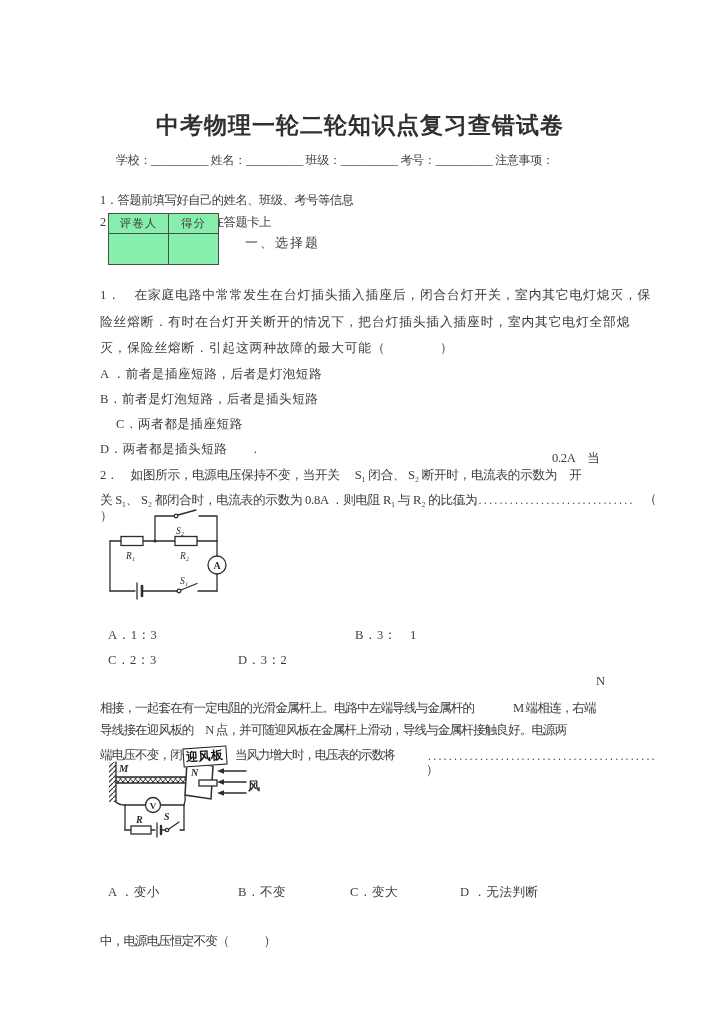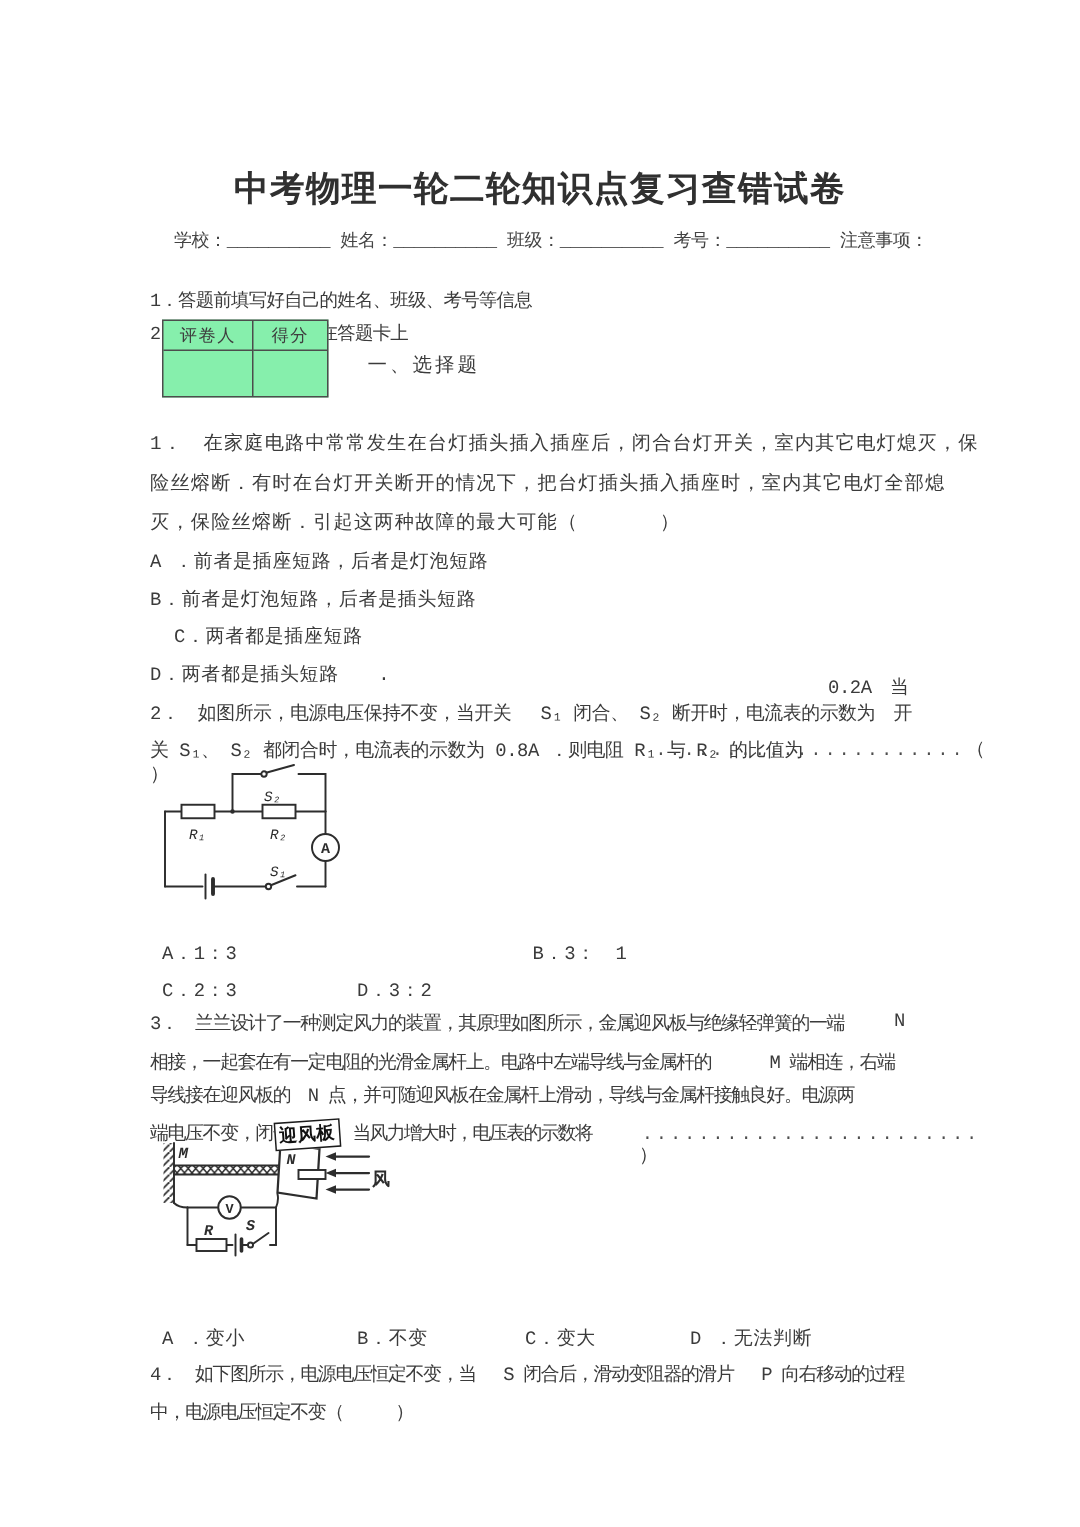--- a/index.html
+++ b/index.html
@@ -1,18 +1,18 @@
 <!DOCTYPE html>
 <html><head>
 <meta charset="utf-8">
 <style>
   html,body { margin:0; padding:0; background:#ffffff; }
   .page {
     position:relative; width:720px; height:1007px; background:#fff;
-    font-family:Liberation Mono, monospace; color:#3b3b3b;
+    font-family:Liberation Serif, serif; color:#3b3b3b;
     overflow:hidden;
   }
   .abs { position:absolute; white-space:pre; }
   .title {
     left:0; top:110px; width:720px; text-align:center;
     font-size:23px; font-weight:bold; letter-spacing:1px; color:#303030;
   }
   .form-line { left:116px; top:152px; font-size:12px; letter-spacing:-0.3px; color:#444; }
   .instr { left:100px; font-size:12.3px; letter-spacing:-0.5px;margin-top:20px; }
   .q { font-size:12.8px; letter-spacing:0.8px; }
@@ -103,21 +103,20 @@
     <text x="74" y="51" font-size="9.5" font-style="italic">R₂</text>
     <text x="111" y="60.5" font-size="10" font-weight="bold" text-anchor="middle">A</text>
     <text x="74" y="76" font-size="9.5" font-style="italic">S₁</text>
   </svg>
 
   <div class="abs opt" style="left:108px; top:627px;">A．1：3</div>
   <div class="abs opt" style="left:355px; top:627px;">B．3：　1</div>
   <div class="abs opt" style="left:108px; top:652px;">C．2：3</div>
   <div class="abs opt" style="left:238px; top:652px;">D．3：2</div>
 
-  <div class="abs tight" style="left:100px; top:674px;">3．　兰兰设计了一种测定风力的装置，其原理如图所示，金属迎风板与绝缘轻弹簧的一端</div>
   <div class="abs tight" style="left:596px; top:674px;">N</div>
   <div class="abs tight" style="left:100px; top:700px;">相接，一起套在有一定电阻的光滑金属杆上。电路中左端导线与金属杆的</div>
   <div class="abs tight" style="left:513px; top:700px;">M 端相连，右端</div>
   <div class="abs tight" style="left:100px; top:722px;">导线接在迎风板的　N 点，并可随迎风板在金属杆上滑动，导线与金属杆接触良好。电源两</div>
   <div class="abs tight" style="left:100px; top:747px;">端电压不变，闭合</div>
   <div class="abs tight2" style="left:235px; top:747px;">当风力增大时，电压表的示数将</div>
   <div class="abs dots" style="left:428px; top:749px; width:227px;">...............................................</div>
   <div class="abs paren" style="left:426px; top:762px;">）</div>
 
   <svg style="left:103px; top:758px;" width="170" height="88" viewBox="0 0 170 88">
@@ -161,16 +160,15 @@
     <text x="61" y="62" font-size="10" font-weight="bold" font-style="italic">S</text>
   </svg>
 
   <div class="abs windboard-label">迎风板</div>
 
   <div class="abs opt" style="left:108px; top:884px;">A ．变小</div>
   <div class="abs opt" style="left:238px; top:884px;">B．不变</div>
   <div class="abs opt" style="left:350px; top:884px;">C．变大</div>
   <div class="abs opt" style="left:460px; top:884px;">D ．无法判断</div>
 
-  <div class="abs tight" style="left:100px; top:908px;">4．　如下图所示，电源电压恒定不变，当　 S 闭合后，滑动变阻器的滑片　 P 向右移动的过程</div>
   <div class="abs tight" style="left:100px; top:933px;">中，电源电压恒定不变（　　　）</div>
 
 </div>
 
 </body></html>

